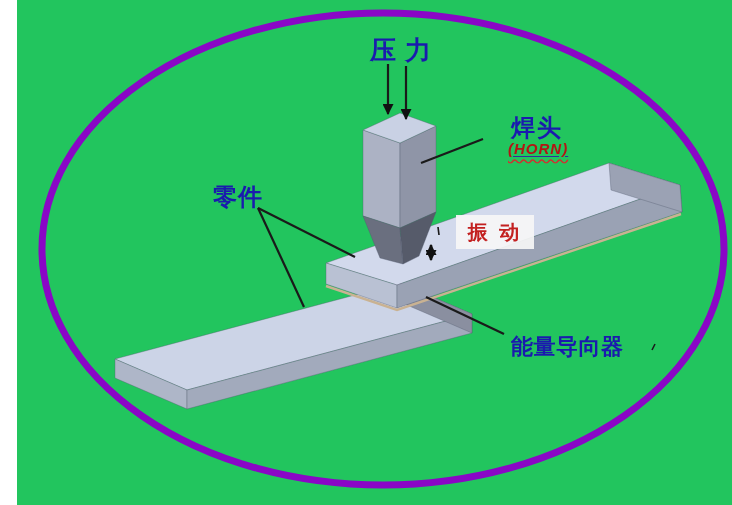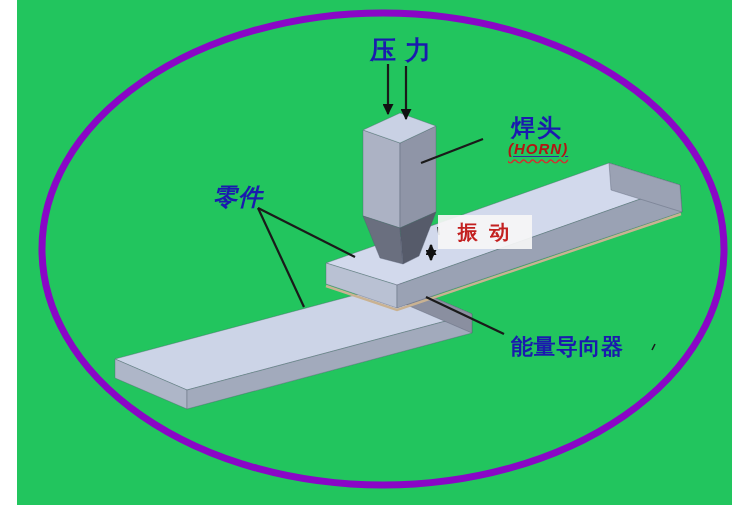--- a/index.html
+++ b/index.html
@@ -11,24 +11,24 @@
   .stage svg{position:absolute;left:0;top:0;}
   .lbl{position:absolute;font-weight:bold;white-space:nowrap;}
   .lbl-blue{color:#1A1AAE;}
   .lbl-pressure{left:353px;top:33px;font-size:26px;letter-spacing:9px;}
   .lbl-horn{left:494px;top:112px;font-size:24px;letter-spacing:2px;}
   .lbl-horn-en{
     left:491px;top:140px;font-size:15px;letter-spacing:1px;color:#B41414;
     text-decoration:underline wavy #D03030;text-underline-offset:4px;font-style:italic;
   }
   .lbl-horn-en-inner{text-decoration:underline solid #30309A;text-underline-offset:2px;}
-  .lbl-parts{left:196px;top:181px;font-size:24px;letter-spacing:1px;font-style:italic;}
+  .lbl-parts{left:196px;top:181px;font-size:24px;letter-spacing:1px;}
   .lbl-energy{left:494px;top:332px;font-size:22px;letter-spacing:0.5px;}
   .vib-box{
-    position:absolute;left:421px;top:215px;width:94px;height:34px;
+    position:absolute;left:439px;top:215px;width:78px;height:34px;
     background:rgba(246,246,246,0.92);display:flex;align-items:center;justify-content:center;
   }
   .vib-text{color:#C32020;font-size:20px;font-weight:bold;letter-spacing:3px;}
   polygon.face{stroke:rgba(80,90,110,0.45);stroke-width:0.8;}
 </style>
 </head>
 <body>
 
 <div class="stage">
 

